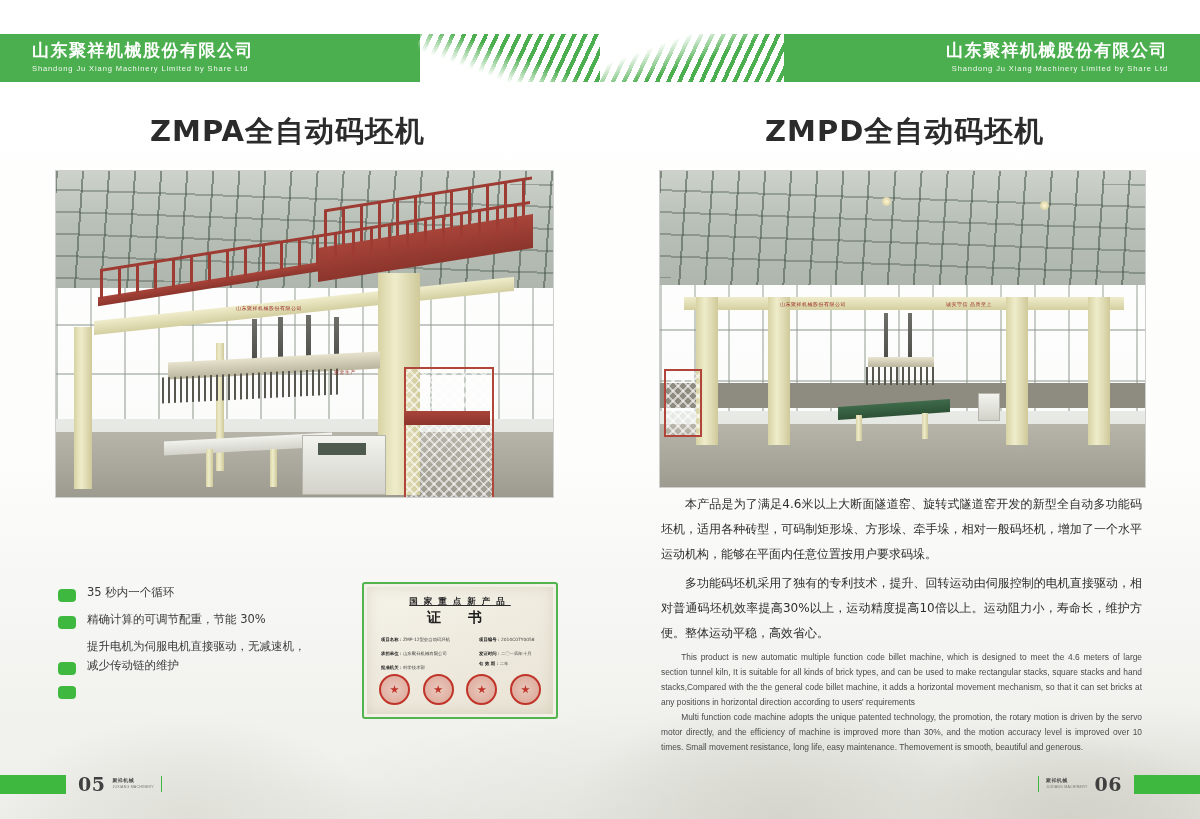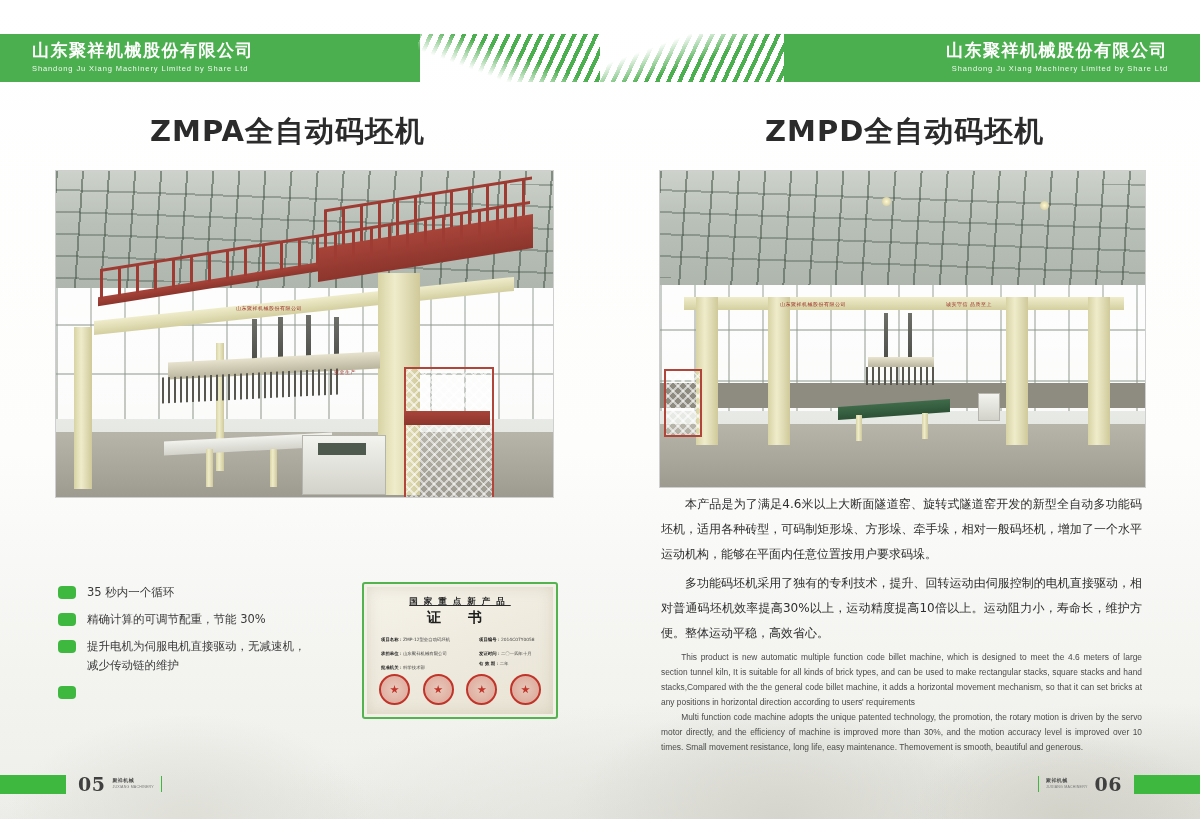--- a/index.html
+++ b/index.html
@@ -86,21 +86,21 @@
   .fac .cab{position:absolute;background:linear-gradient(180deg,#f3f3ef,#d2d2ca);border:1px solid #b5b5ac;}
   .fac .mesh{position:absolute;border:2px solid #b2453a;
     background:repeating-linear-gradient(45deg,rgba(255,255,255,.55) 0px,rgba(255,255,255,.55) 2px,rgba(0,0,0,0) 2px,rgba(0,0,0,0) 7px),
                repeating-linear-gradient(-45deg,rgba(255,255,255,.55) 0px,rgba(255,255,255,.55) 2px,rgba(0,0,0,0) 2px,rgba(0,0,0,0) 7px);}
   .fac .lamp{position:absolute;width:9px;height:9px;border-radius:50%;
     background:radial-gradient(circle,#fff7cf,#c9c49a);}
   .fac .redtxt{position:absolute;font-size:5px;color:#9c2f26;letter-spacing:.5px;white-space:nowrap;}
 
   
   .bullets{position:absolute;left:58px;top:583px;width:300px;}
-  .brow{display:flex;align-items:flex-start;margin-bottom:8px;}
+  .brow{display:flex;align-items:flex-end;margin-bottom:8px;}
   .bdot{width:18px;height:13px;border-radius:4px;background:#3fb840;flex:0 0 auto;margin-top:3px;}
   .btxt{margin-left:11px;font-size:11.5px;line-height:19px;color:#3a3a3a;
     font-family:"DejaVu Sans",sans-serif;}
   .btxt .l2{display:block;}
 
   
   .cert{position:absolute;left:362px;top:582px;width:192px;height:133px;
     border:2px solid #52b34f;border-radius:3px;background:#f2efe6;overflow:hidden;}
   .cert-in{position:absolute;inset:3px;
     background:linear-gradient(160deg,#f6f3ea 0%,#efebdf 45%,#e8e3d4 100%);

